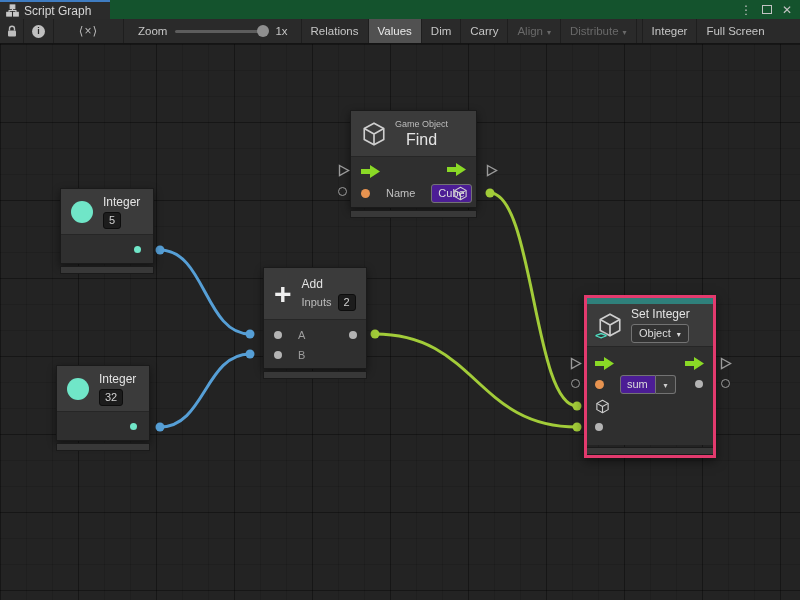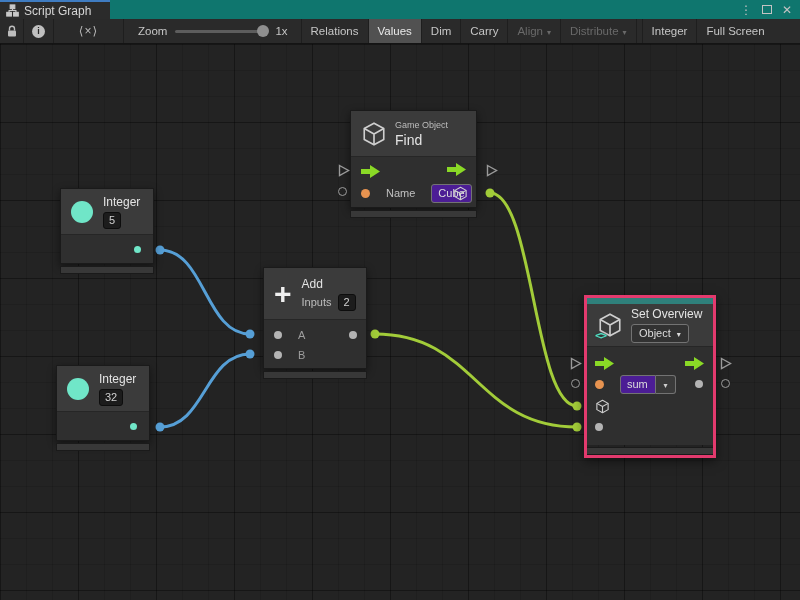--- a/index.html
+++ b/index.html
@@ -2,21 +2,21 @@
 <html><head>
 <meta charset="utf-8">
 <style>
   * { margin:0; padding:0; box-sizing:border-box; }
   html,body { width:800px; height:600px; overflow:hidden; background:#111;
     font-family:"Liberation Sans", sans-serif; }
   .window { position:relative; width:800px; height:600px; background:#232323; }
 
   
   .tabbar { position:absolute; top:0; left:0; width:800px; height:19px;
-    background:#0f766e; display:flex; align-items:stretch; }
+    background:#14532d; display:flex; align-items:stretch; }
   .tab { display:flex; align-items:center; gap:5px; padding:0 10px 0 6px;
     background:#2b2b2b; border-top:2px solid #3f7cc1; color:#d6d6d6;
     font-size:12px; min-width:110px; }
   .win-controls { margin-left:auto; display:flex; align-items:center; gap:10px;
     padding-right:8px; color:#c3c3c3; }
   .win-controls .glyph { font-size:12px; line-height:1; cursor:default; }
   .maxbox { width:10px; height:9px; border:1.5px solid #c3c3c3; }
 
   
   .toolbar { position:absolute; top:19px; left:0; width:800px; height:25px;
@@ -259,21 +259,21 @@
       <div class="node-main">
         <div class="node-head" style="height:46px; gap:8px;">
           <svg width="26" height="26" viewBox="0 0 24 24">
             <g stroke="#cfcfcf" stroke-width="1.5" fill="none" stroke-linejoin="round">
               <path d="M12 2 L21 7 V17 L12 22 L3 17 V7 Z"></path>
               <path d="M12 22 V12 M3 7 L12 12 L21 7"></path>
             </g>
           </svg>
           <span class="head-col" style="gap:2px;">
             <span class="node-sub">Game Object</span>
-            <span class="node-title" style="font-size:14px;">Find</span>
+            <span class="node-title" style="font-size:16px;text-align:center;">Find</span>
           </span>
         </div>
         <div class="node-body" style="height:50px;">
           <div class="row" style="top:3px; height:22px;">
             <svg class="flow-arrow" viewBox="0 0 20 13">
               <path d="M0,4 h9 v-4 l10,6.5 -10,6.5 v-4 h-9 z" fill="#8ad926"></path>
             </svg>
             <svg class="flow-arrow right-abs" style="right:9px; top:3px;" viewBox="0 0 20 13">
               <path d="M0,4 h9 v-4 l10,6.5 -10,6.5 v-4 h-9 z" fill="#8ad926"></path>
             </svg>
@@ -308,21 +308,21 @@
         <span class="setvar-icon">
           <svg width="26" height="26" viewBox="0 0 24 24">
             <g stroke="#cfcfcf" stroke-width="1.5" fill="none" stroke-linejoin="round">
               <path d="M12 2 L21 7 V17 L12 22 L3 17 V7 Z"></path>
               <path d="M12 22 V12 M3 7 L12 12 L21 7"></path>
             </g>
           </svg>
           <span class="brackets">&lt;&gt;</span>
         </span>
         <span class="head-col">
-          <span class="node-title">Set Overview</span>
+          <span class="node-title">Set Integer</span>
           <span class="dropdown">
             <span>Object</span>
             <span class="caret">▾</span>
           </span>
         </span>
       </div>
       <div class="node-body" style="height:98px;">
         <div class="row" style="top:5px; height:22px; padding:0 8px;">
           <svg class="flow-arrow" viewBox="0 0 20 13">
             <path d="M0,4 h9 v-4 l10,6.5 -10,6.5 v-4 h-9 z" fill="#8ad926"></path>

